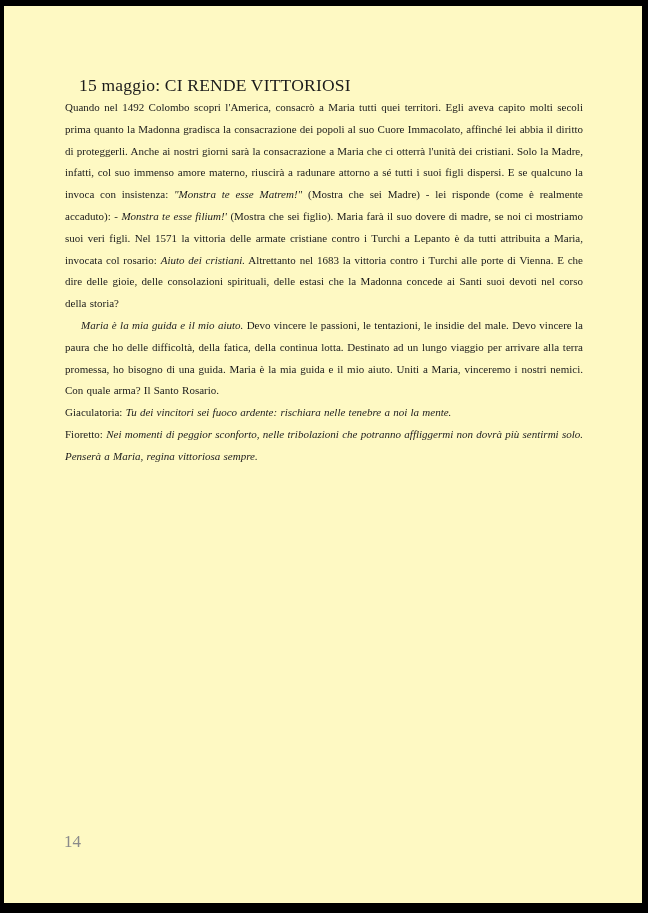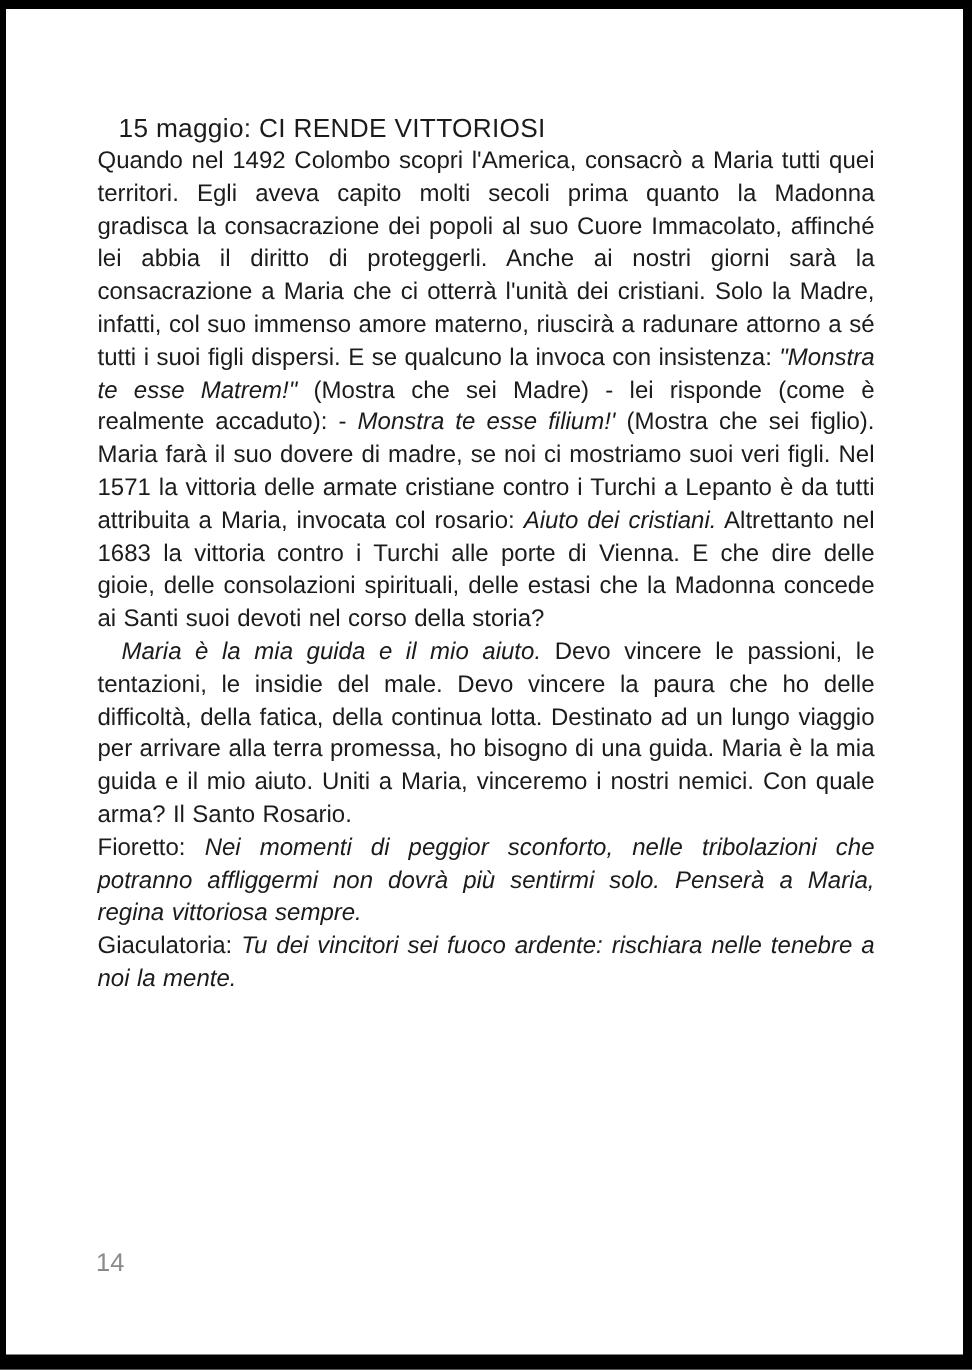--- a/index.html
+++ b/index.html
@@ -12,41 +12,41 @@
     height: 913px;
     background: #000000;
     box-sizing: border-box;
     padding: 6px 6px 10px 4px;
     position: relative;
     margin: 0 auto;
   }
   .page {
     width: 100%;
     height: 100%;
-    background: #ffffff;
+    background: #fef9c3;
     position: relative;
     overflow: hidden;
-    font-family: Liberation Sans, sans-serif;
+    font-family: Liberation Serif, serif;
     color: #1b1b1b;
   }
   .content {
     position: absolute;
     top: 0; left: 0; right: 0; bottom: 0;
     padding: 67px 59px 0 61px;
   }
   .doc-title {
     font-size: 17.5px;
     font-weight: normal;
     margin: 0 0 0 14px;
     letter-spacing: 0.2px;
     line-height: 24px;
     white-space: nowrap;
   }
   p.body-par {
-    font-size: 16px;
+    font-size: 11px;
     line-height: 21.8px;
     text-align: justify;
     margin: 0;
     word-spacing: 0.5px;
   }
   p.body-par .it { font-style: italic; }
   .par-1 { margin-top: 14px; }
   .par-2 { margin-top: 6px; text-indent: 16px; }
   .par-center {
     text-align: center;
@@ -69,20 +69,20 @@
 <div class="scan-frame">
   <div class="page">
     <div class="content">
 
       <h1 class="doc-title">15 maggio: CI RENDE VITTORIOSI</h1>
 
       <p class="body-par par-1"><span>Quando nel 1492 Colombo scopri l'America, consacrò a Maria tutti quei territori. Egli aveva capito molti secoli prima quanto la Madonna gradisca la consacrazione dei popoli al suo Cuore Immacolato, affinché lei abbia il diritto di proteggerli. Anche ai nostri giorni sarà la consacrazione a Maria che ci otterrà l'unità dei cristiani. Solo la Madre, infatti, col suo immenso amore materno, riuscirà a radunare attorno a sé tutti i suoi figli dispersi. E se qualcuno la invoca con insistenza: </span><span class="it">"Monstra te esse Matrem!"</span><span> (Mostra che sei Madre) - lei risponde (come è realmente accaduto): - </span><span class="it">Monstra te esse filium!'</span><span> (Mostra che sei figlio). Maria farà il suo dovere di madre, se noi ci mostriamo suoi veri figli. Nel 1571 la vittoria delle armate cristiane contro i Turchi a Lepanto è da tutti attribuita a Maria, invocata col rosario: </span><span class="it">Aiuto dei cristiani.</span><span> Altrettanto nel 1683 la vittoria contro i Turchi alle porte di Vienna. E che dire delle gioie, delle consolazioni spirituali, delle estasi che la Madonna concede ai Santi suoi devoti nel corso della storia?</span></p>
 
       <p class="body-par par-2"><span class="it">Maria è la mia guida e il mio aiuto.</span><span> Devo vincere le passioni, le tentazioni, le insidie del male. Devo vincere la paura che ho delle difficoltà, della fatica, della continua lotta. Destinato ad un lungo viaggio per arrivare alla terra promessa, ho bisogno di una guida. Maria è la mia guida e il mio aiuto. Uniti a Maria, vinceremo i nostri nemici. Con quale arma? Il Santo Rosario.</span></p>
 
+      <p class="body-par par-center par-4"><span>Giaculatoria: </span><span class="it">Tu dei vincitori sei fuoco ardente: rischiara nelle tenebre a noi la mente.</span></p>
+
       <p class="body-par par-center par-3"><span>Fioretto: </span><span class="it">Nei momenti di peggior sconforto, nelle tribolazioni che potranno affliggermi non dovrà più sentirmi solo. Penserà a Maria, regina vittoriosa sempre.</span></p>
-
-      <p class="body-par par-center par-4"><span>Giaculatoria: </span><span class="it">Tu dei vincitori sei fuoco ardente: rischiara nelle tenebre a noi la mente.</span></p>
     </div>
 
     <div class="page-number">14</div>
   </div>
 </div>
 
 </body></html>

